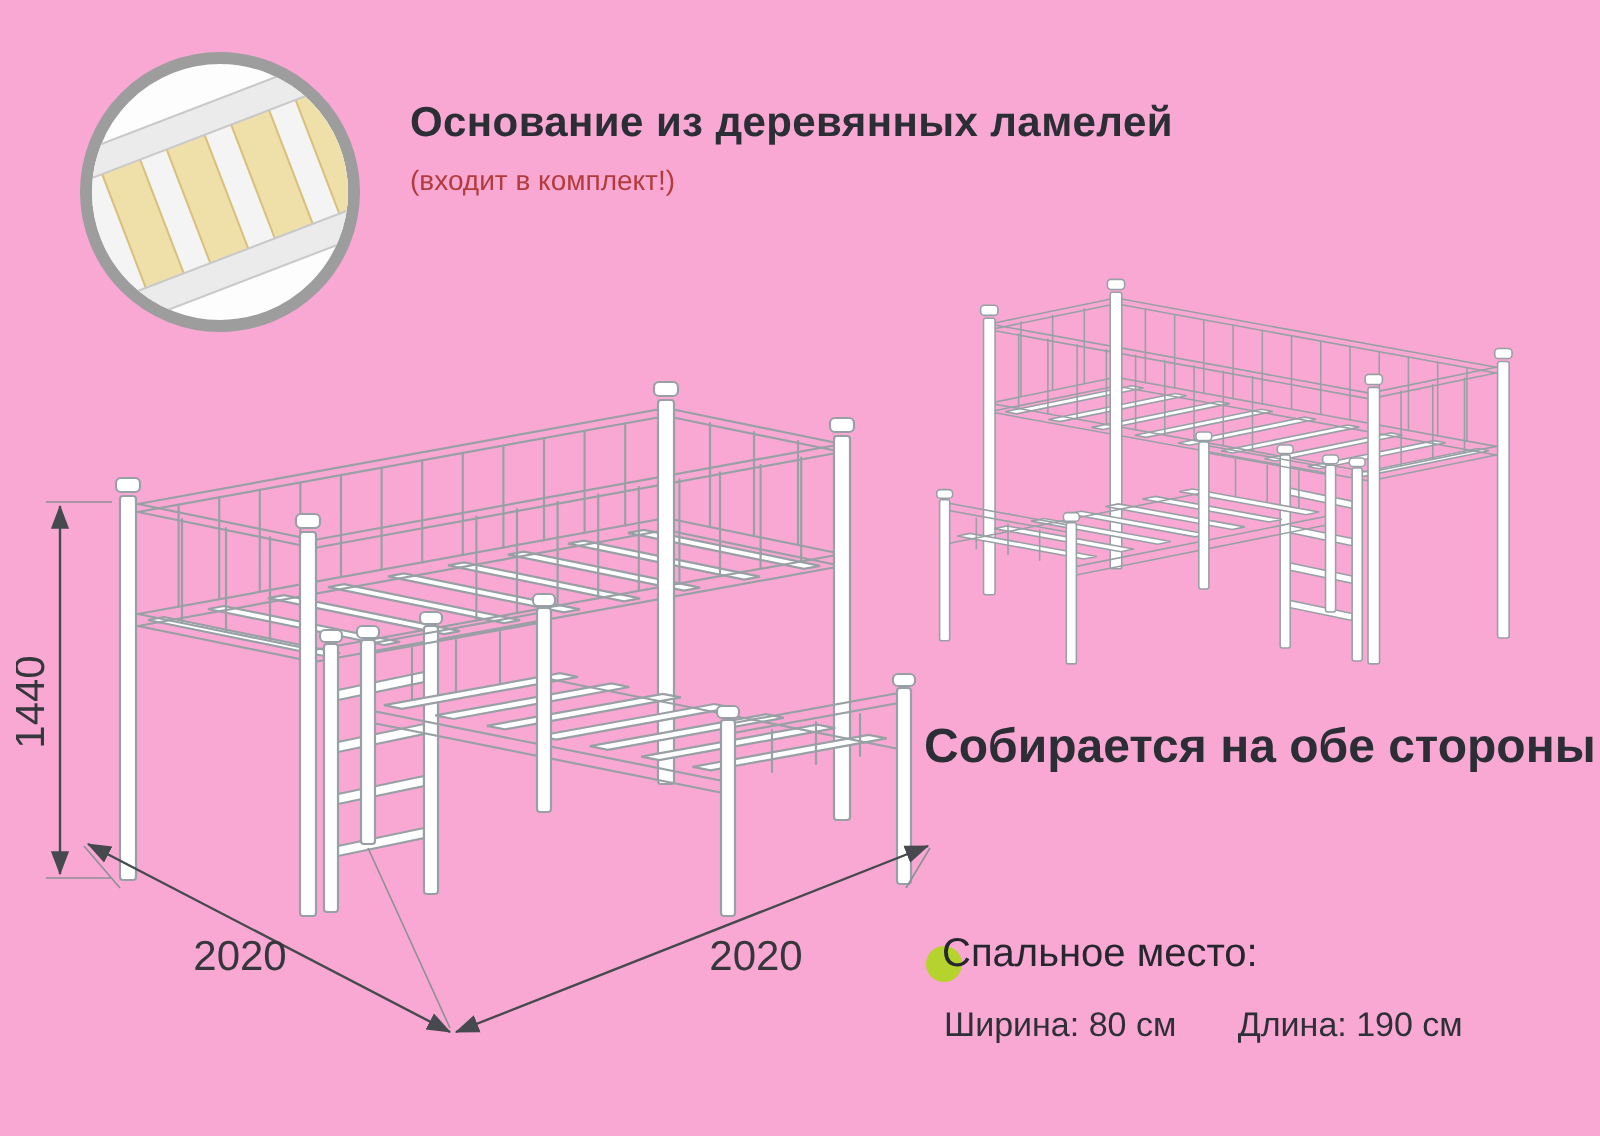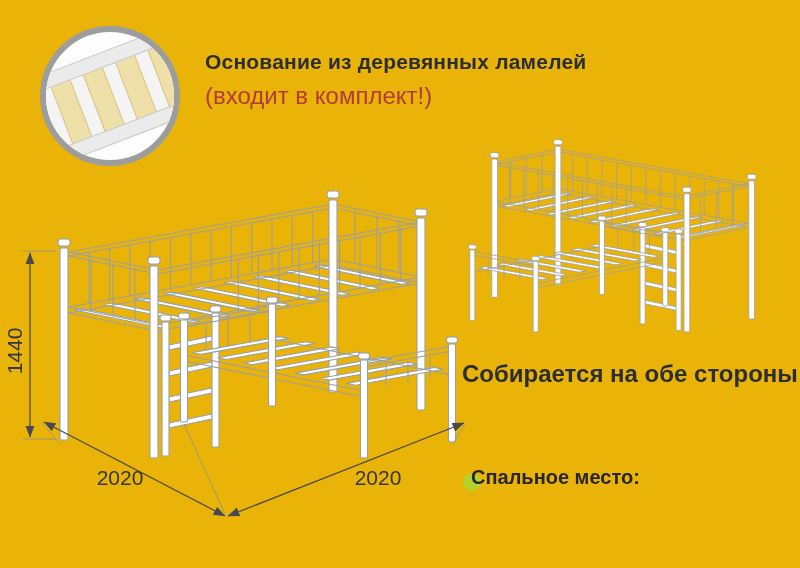--- a/index.html
+++ b/index.html
@@ -1,25 +1,25 @@
 <!DOCTYPE html>
 <html><head>
 <meta charset="utf-8">
 <style>
   html,body{margin:0;padding:0;background:#ffffff;}
   body{width:800px;height:568px;font-family:"Liberation Sans",sans-serif;color:#2e3038;}
-  .page{position:relative;width:800px;height:568px;background:#eab308;overflow:hidden;}
+  .page{position:relative;width:800px;height:568px;background:#f9a8d4;overflow:hidden;}
   .inset{position:absolute;left:40px;top:26px;width:140px;height:140px;border-radius:50%;
          border:6px solid #9d9d9d;overflow:hidden;background:#fdfdfd;box-sizing:border-box;}
   .title{position:absolute;left:205px;top:50px;font-size:21px;font-weight:700;color:#2c2e35;letter-spacing:.2px;}
-  .note{position:absolute;left:205px;top:82px;font-size:24px;font-weight:400;color:#b23c3c;}
+  .note{position:absolute;left:205px;top:82px;font-size:14px;font-weight:400;color:#b23c3c;}
   .both-sides{position:absolute;left:462px;top:360px;font-size:24px;font-weight:600;color:#2c2e35;}
   .sleep{position:absolute;left:462px;top:466px;height:30px;}
   .dot{position:absolute;left:1px;top:7px;width:18px;height:18px;border-radius:50%;background:#b5d22d;}
-  .sleep-title{position:relative;margin-left:9px;font-size:20px;font-weight:700;color:#26272e;}
+  .sleep-title{position:relative;margin-left:9px;font-size:20px;font-weight:400;color:#26272e;}
   .specs{position:absolute;left:472px;top:503px;font-size:17px;font-weight:400;color:#2e3038;}
   .specs span + span{margin-left:26px;}
   svg.drawing{position:absolute;}
   .dim-label{font-family:"Liberation Sans",sans-serif;font-size:21px;font-weight:500;fill:#35373c;}
 </style>
 </head>
 <body>
 
 <div class="page">
 
@@ -126,14 +126,18 @@
     <use href="#bed-iso" transform="translate(340,12) scale(-0.72,0.72)"></use>
   </svg>
 
   <div class="both-sides">Собирается на обе стороны</div>
 
   <div class="sleep">
     <span class="dot"></span>
     <span class="sleep-title">Спальное место:</span>
   </div>
 
+  <div class="specs">
+    <span>Ширина: 80 см</span>
+    <span>Длина: 190 см</span>
+  </div>
 
 </div>
 
 </body></html>

